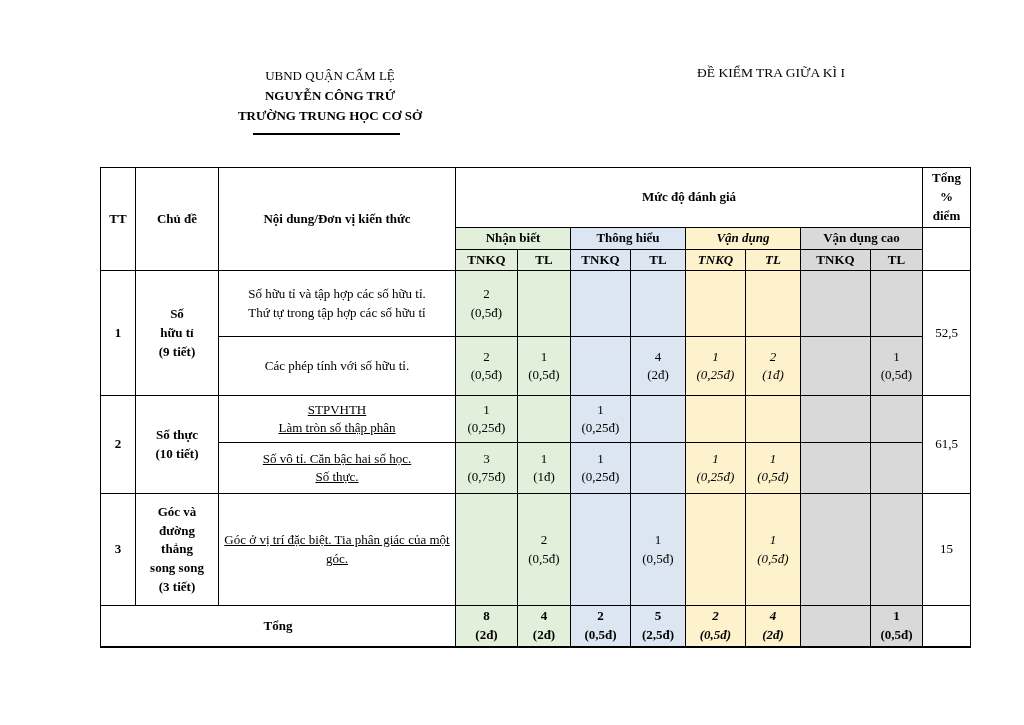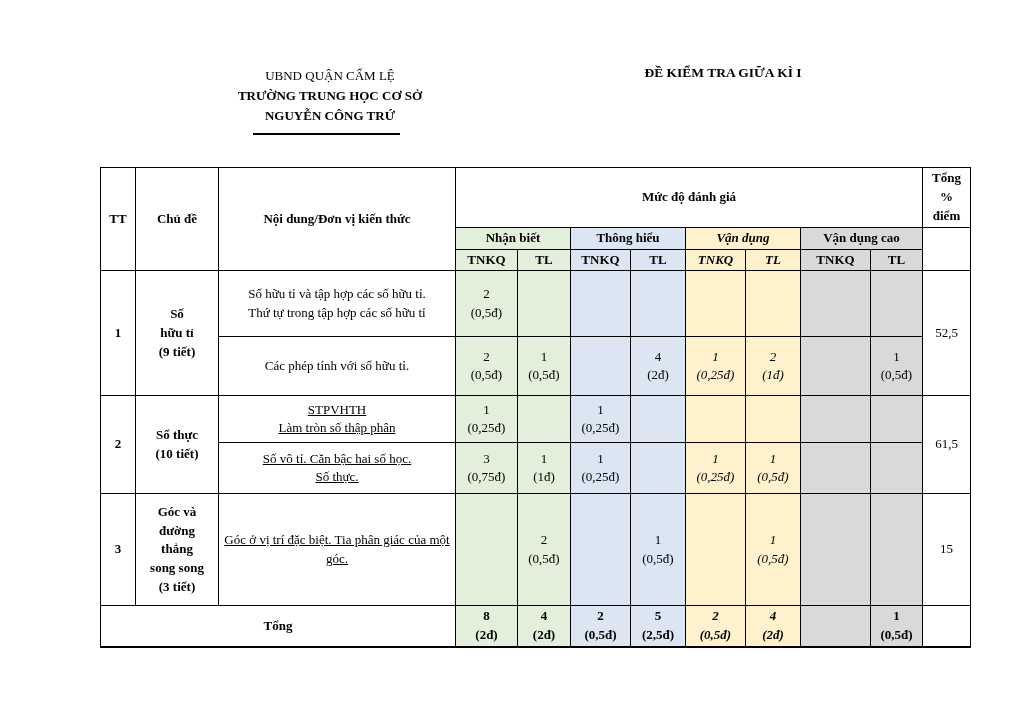--- a/index.html
+++ b/index.html
@@ -11,22 +11,22 @@
   .header-left{
     position:absolute;top:66px;left:205px;width:250px;
     text-align:center;font-size:13px;line-height:20px;
   }
   .header-left .bold-line{font-weight:bold;}
   .header-underline{
     position:absolute;top:133px;left:253px;width:147px;height:0;
     border-top:2px solid #000;
   }
   .header-right{
-    position:absolute;top:63px;left:568px;width:310px;
-    text-align:center;font-weight:bold;font-size:13.5px;line-height:19.5px;
+    position:absolute;top:63px;left:616px;width:310px;
+    text-align:center;font-weight:normal;font-size:13.5px;line-height:19.5px;
   }
   table.matrix{
     position:absolute;top:167px;left:100px;
     border-collapse:collapse;table-layout:fixed;
     font-size:13px;border:1px solid #000;border-bottom:2px solid #000;
   }
   .matrix th,.matrix td{
     border:1px solid #000;padding:1px 3px;
     text-align:center;vertical-align:middle;
     white-space:pre-line;line-height:1.45;
@@ -47,22 +47,22 @@
   .lh13{line-height:1.25;}
   .lh15{line-height:1.5;}
   .lh16{line-height:1.62;text-decoration:underline;}
   .lh19{line-height:1.95;}
 </style>
 </head>
 <body>
 
 <div class="header-left">
   <div>UBND QUẬN CẨM LỆ</div>
+  <div class="bold-line">NGUYỄN CÔNG TRỨ</div>
   <div class="bold-line">TRƯỜNG TRUNG HỌC CƠ SỞ</div>
-  <div class="bold-line">NGUYỄN CÔNG TRỨ</div>
 </div>
 <div class="header-underline"></div>
 
 <div class="header-right">
   <div>ĐỀ KIỂM TRA GIỮA KÌ I</div>
 </div>
 
 <table class="matrix">
   <colgroup>
     <col style="width:35px">

